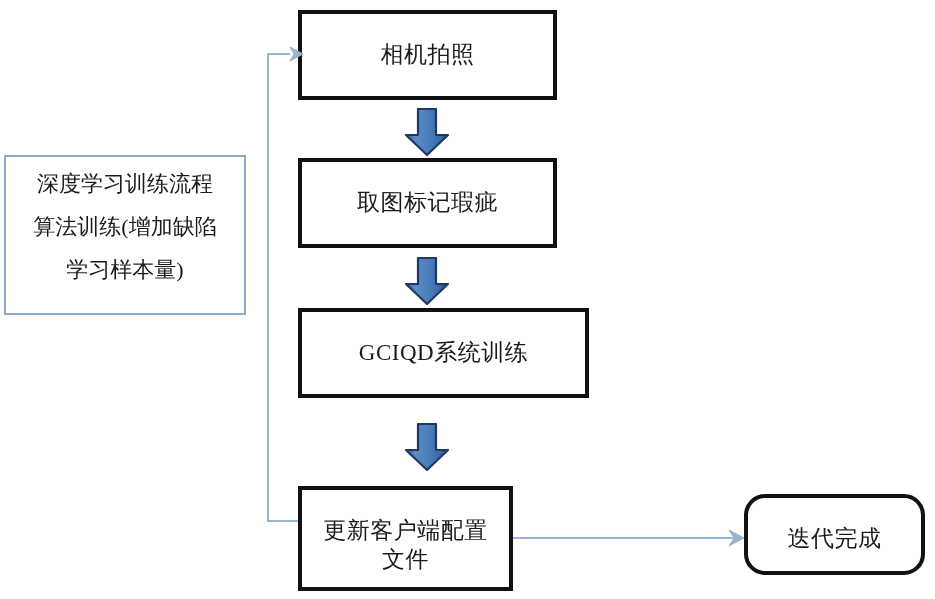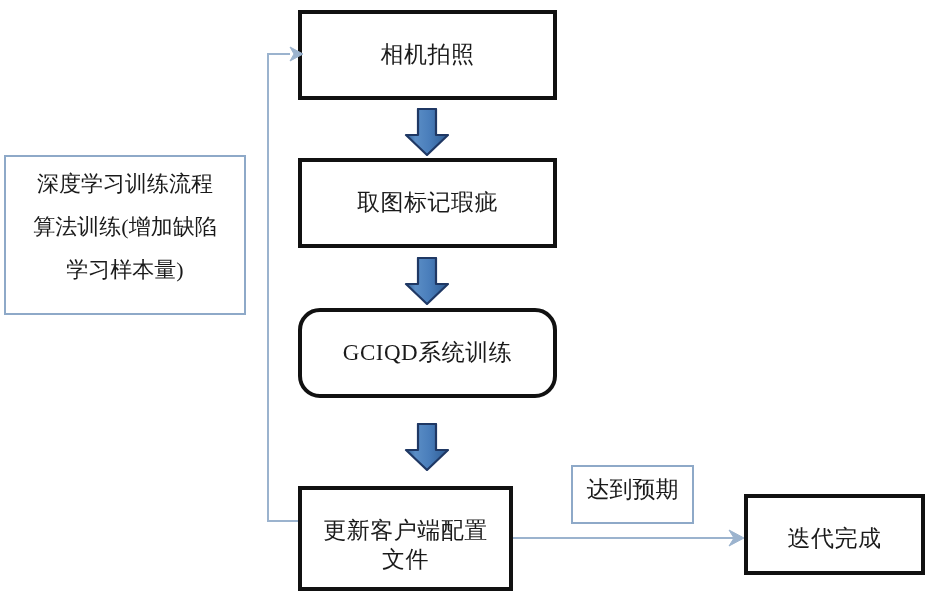--- a/index.html
+++ b/index.html
@@ -116,21 +116,21 @@
           <stop offset="0%" stop-color="#2f5e96"></stop>
           <stop offset="22%" stop-color="#5b8ec6"></stop>
           <stop offset="55%" stop-color="#4a7ebb"></stop>
           <stop offset="100%" stop-color="#2d5b92"></stop>
         </linearGradient>
       </defs>
       <polygon points="14,1 32,1 32,27 44,27 23,47 2,27 14,27" fill="url(#ga2)" stroke="#1f3864" stroke-width="2.2" stroke-linejoin="round"></polygon>
     </svg>
   </div>
 
-  <div class="proc-box" id="step-train" style="left:298px; top:308px; width:259px; height:90px;border-radius:22px;">
+  <div class="proc-box" id="step-train" style="left:298px; top:308px; width:291px; height:90px;">
     <div class="box-label">GCIQD系统训练</div>
   </div>
 
   <div class="block-arrow" style="left:404px; top:423px;">
     <svg width="46" height="48" viewBox="0 0 46 48" xmlns="http://www.w3.org/2000/svg">
       <defs>
         <linearGradient id="ga3" x1="0" y1="0" x2="1" y2="0">
           <stop offset="0%" stop-color="#2f5e96"></stop>
           <stop offset="22%" stop-color="#5b8ec6"></stop>
           <stop offset="55%" stop-color="#4a7ebb"></stop>
@@ -139,25 +139,22 @@
       </defs>
       <polygon points="14,1 32,1 32,27 44,27 23,47 2,27 14,27" fill="url(#ga3)" stroke="#1f3864" stroke-width="2.2" stroke-linejoin="round"></polygon>
     </svg>
   </div>
 
   <div class="proc-box" id="step-update" style="left:298px; top:486px; width:215px; height:105px;">
     <div class="box-label">更新客户端配置
 文件</div>
   </div>
 
-  <div class="note-box" id="note-expected" style="left:571px; top:465px; width:123px; height:59px;">
-    <div class="box-label">达到预期</div>
-  </div>
 
-  <div class="proc-box" id="step-done" style="left:744px; top:494px; width:181px; height:81px;">
+  <div class="proc-box" id="step-done" style="left:744px; top:494px; width:181px; height:81px;border-radius:21px;">
     <div class="box-label">迭代完成</div>
   </div>
 
   <div class="connector" style="left:0; top:0; width:935px; height:599px;">
     <svg width="935" height="599" xmlns="http://www.w3.org/2000/svg" style="position:absolute;left:0;top:0;">
       <polyline points="298,521 268,521 268,54 290,54" fill="none" stroke="#9bb3ce" stroke-width="2"></polyline>
       <polygon points="290,47 303,54 290,61 294,54" fill="#9bb3ce" stroke="#9bb3ce" stroke-width="1"></polygon>
     </svg>
   </div>
 

